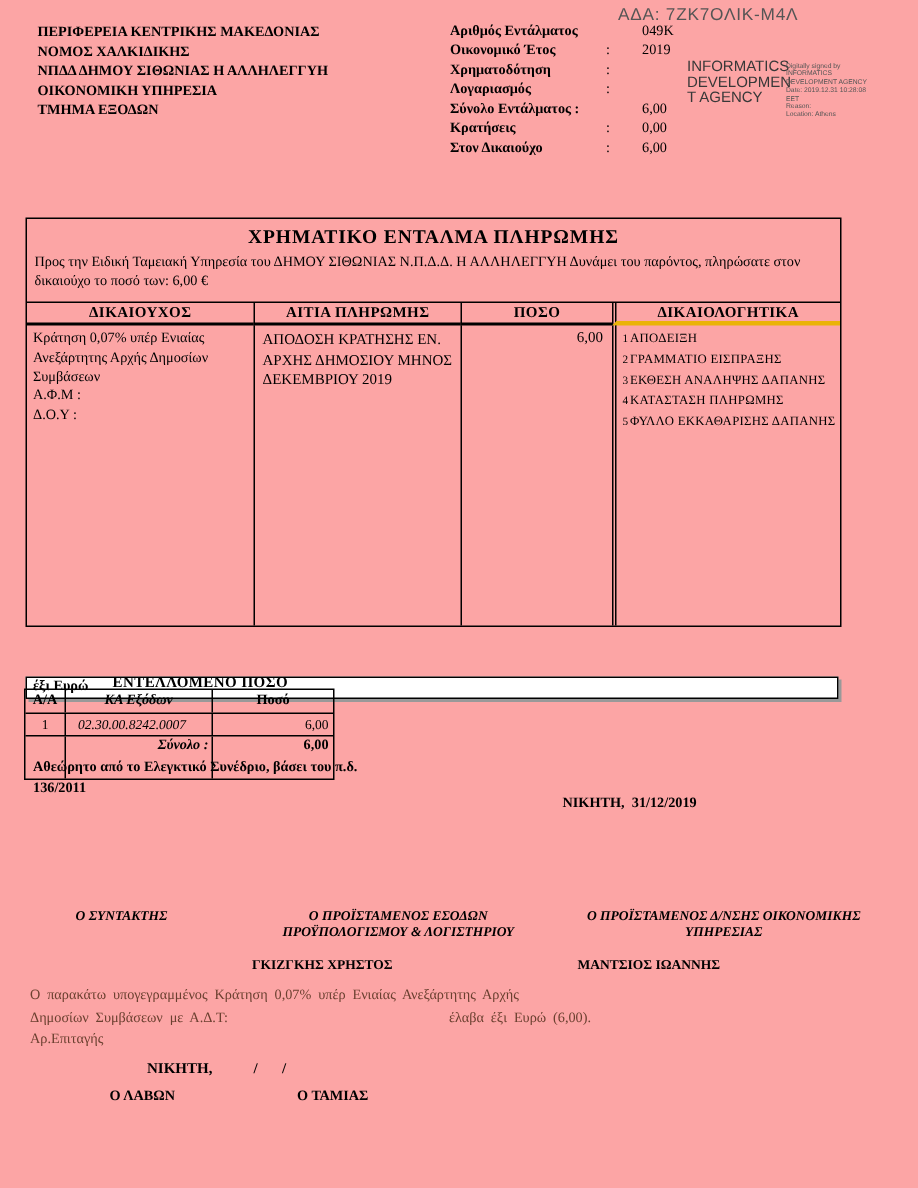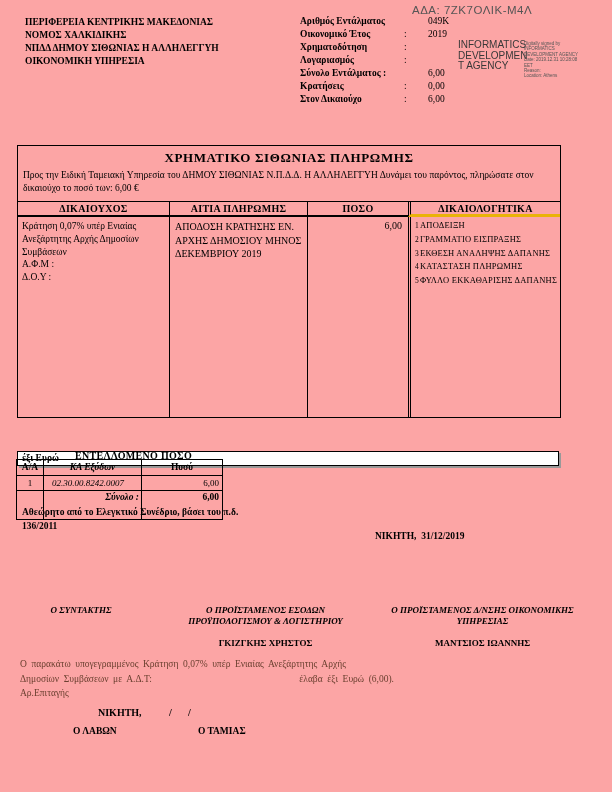--- a/index.html
+++ b/index.html
@@ -70,21 +70,21 @@
   .orow-t { height:28px; font-size:9.5px; font-weight:bold; line-height:13px; }
   .orow-t .oc-ka { text-align:right; padding-right:2px; }
   
   .cert-left { position:absolute; left:22px; top:505px; font-size:9.5px; font-weight:bold; line-height:14px; }
   .cert-date { position:absolute; left:375px; top:531px; font-size:9.5px; font-weight:bold; white-space:pre; }
   
   .sigcol { position:absolute; top:605px; text-align:center; font-size:9px; font-weight:bold; line-height:11px;font-style:italic; }
   .sig1 { left:21px; width:120px; }
   .sig2 { left:168px; width:195px; }
   .sig3 { left:385px; width:195px; }
-  .signame { position:absolute; top:638px; text-align:center; font-size:9px; font-weight:bold; }
+  .signame { position:absolute; top:638px; font-size:9px; font-weight:bold; }
   
   .receipt-par { position:absolute; left:20px; top:657px; width:374px; font-size:9.5px; line-height:14.5px; word-spacing:2.2px; }
   .receipt-l2 { display:flex; justify-content:space-between; }
   .rplace { position:absolute; left:98px; top:707px; font-size:10px; font-weight:bold; }
   .rslash1 { position:absolute; left:169px; top:707px; font-size:10px; font-weight:bold; }
   .rslash2 { position:absolute; left:188px; top:707px; font-size:10px; font-weight:bold; }
   .rsign-left { position:absolute; left:73px; top:726px; font-size:9.5px; font-weight:bold; }
   .rsign-right { position:absolute; left:198px; top:726px; font-size:9.5px; font-weight:bold; }
 </style>
 </head>
@@ -92,20 +92,21 @@
 
 <div class="page">
 
   <div class="ada" style="color: rgb(85, 85, 85);">ΑΔΑ: 7ΖΚ7ΟΛΙΚ-Μ4Λ</div>
 
   <div class="org">
     <div>ΠΕΡΙΦΕΡΕΙΑ  ΚΕΝΤΡΙΚΗΣ ΜΑΚΕΔΟΝΙΑΣ</div>
     <div>ΝΟΜΟΣ   ΧΑΛΚΙΔΙΚΗΣ</div>
     <div>ΝΠΔΔ ΔΗΜΟΥ ΣΙΘΩΝΙΑΣ Η ΑΛΛΗΛΕΓΓΥΗ</div>
     <div>ΟΙΚΟΝΟΜΙΚΗ ΥΠΗΡΕΣΙΑ</div>
+    <div>ΤΜΗΜΑ ΕΞΟΔΩΝ</div>
   </div>
 
   <div class="fields">
     <div class="frow">
       <span class="flabel">Αριθμός Εντάλματος</span><span class="fsep"></span><span class="fval">049Κ</span>
     </div>
     <div class="frow">
       <span class="flabel">Οικονομικό Έτος</span><span class="fsep">:</span><span class="fval">2019</span>
     </div>
     <div class="frow">
@@ -130,21 +131,21 @@
 T AGENCY</div>
   <div class="stamp-details">Digitally signed by
 INFORMATICS
 DEVELOPMENT AGENCY
 Date: 2019.12.31 10:28:08
 EET
 Reason:
 Location: Athens</div>
 
   <div class="main-box">
-    <div class="po-title">ΧΡΗΜΑΤΙΚΟ ΣΙΘΩΝΙΑΣ ΠΛΗΡΩΜΗΣ</div>
+    <div class="po-title">ΧΡΗΜΑΤΙΚΟ ΕΝΤΑΛΜΑ ΠΛΗΡΩΜΗΣ</div>
     <div class="po-intro">Προς την Ειδική  Ταμειακή  Υπηρεσία του  ΔΗΜΟΥ ΣΙΘΩΝΙΑΣ Ν.Π.Δ.Δ. Η ΑΛΛΗΛΕΓΓΥΗ  Δυνάμει του παρόντος,  πληρώσατε στον δικαιούχο  το  ποσό των: 6,00 €</div>
 
     <div class="ptable">
       <div class="prow-h">
         <div class="pc1">ΔΙΚΑΙΟΥΧΟΣ</div>
         <div class="pc2">ΑΙΤΙΑ ΠΛΗΡΩΜΗΣ</div>
         <div class="pc3">ΠΟΣΟ</div>
         <div class="pc4">ΔΙΚΑΙΟΛΟΓΗΤΙΚΑ</div>
       </div>
       <div class="prow-b">

